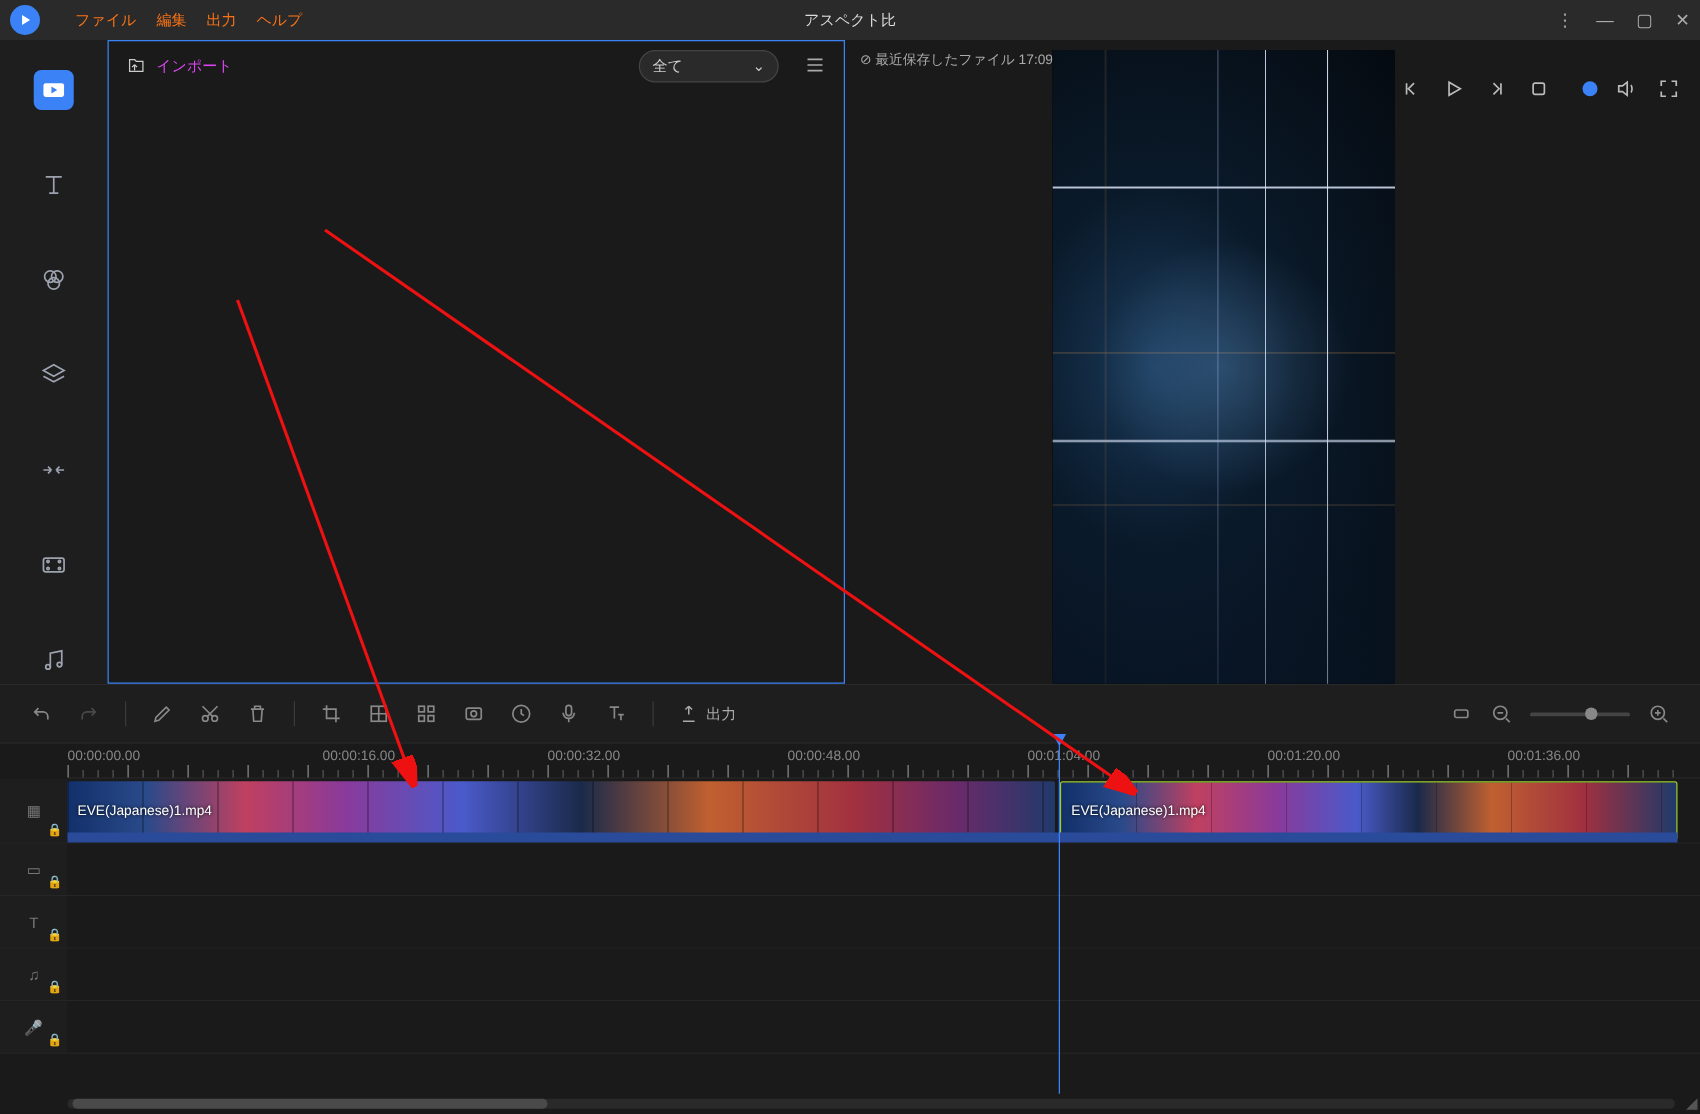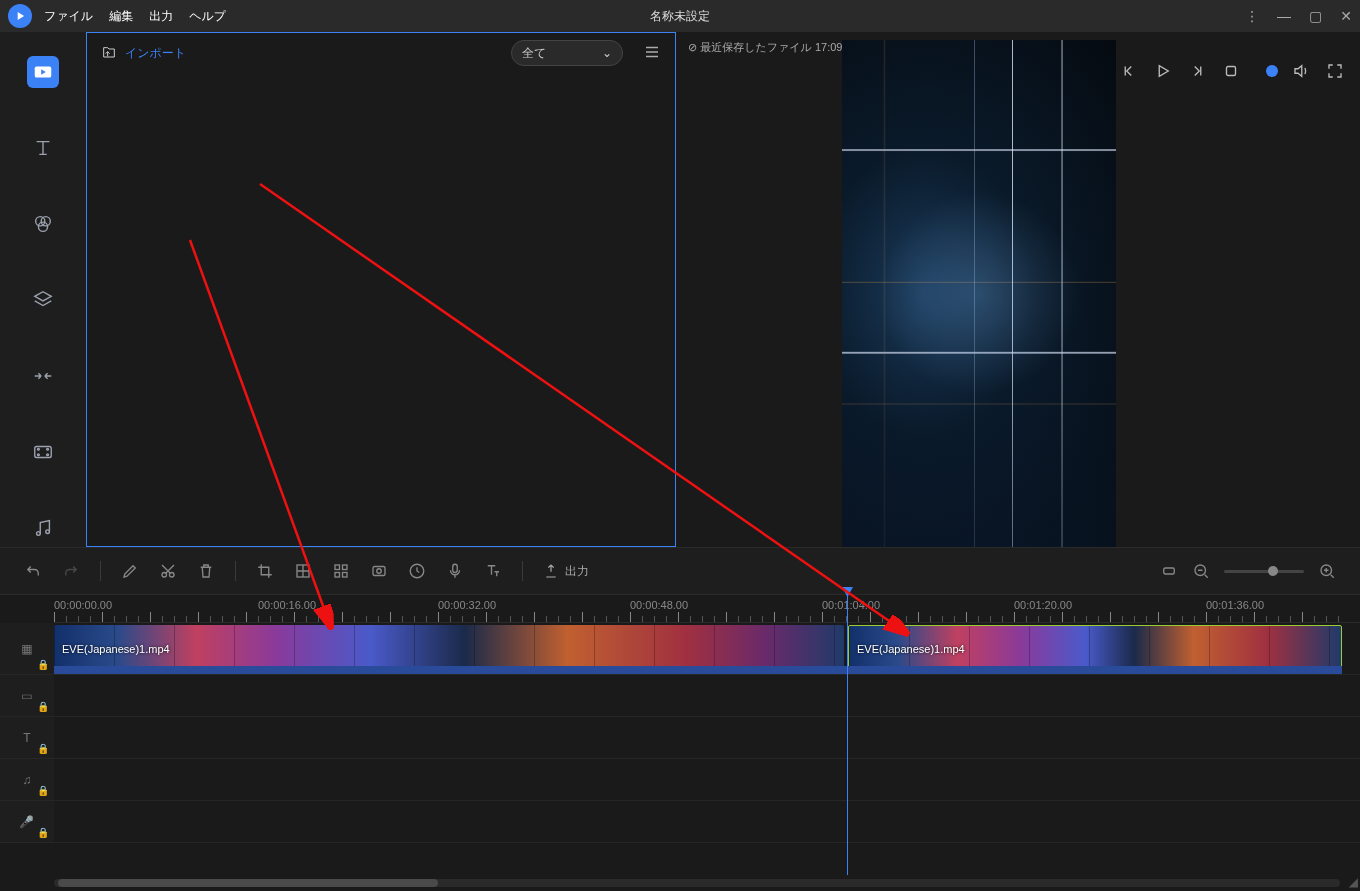--- a/index.html
+++ b/index.html
@@ -1,34 +1,34 @@
 <!DOCTYPE html>
 <html><head>
 <meta charset="utf-8">
 <style>
 * { margin: 0; padding: 0; box-sizing: border-box; user-select: none; }
 body { width: 1360px; height: 891px; background: #1a1a1a; font-family: -apple-system, "Segoe UI", sans-serif; color: #ccc; font-size: 12px; overflow: hidden; position: relative; }
 .titlebar { height: 32px; background: #2a2a2a; display: flex; align-items: center; padding: 0 8px; }
 .logo { width: 24px; height: 24px; background: #3b82f6; border-radius: 50%; display: flex; align-items: center; justify-content: center; margin-right: 12px; }
 .logo svg { width: 14px; height: 14px; }
-.menu { display: flex; gap: 16px; color: #ffffff; }
+.menu { display: flex; gap: 16px; color: #f97316; margin-left: 16px; }
 .menu span { cursor: pointer; }
 .title { position: absolute; left: 50%; transform: translateX(-50%); color: #ddd; }
 .winctl { margin-left: auto; display: flex; gap: 18px; align-items: center; color: #aaa; }
 .winctl span { cursor: pointer; font-size: 14px; }
 
 .upper { height: 515px; display: flex; background: #1a1a1a; }
 .sidebar { width: 86px; background: #1e1e1e; display: flex; flex-direction: column; align-items: center; padding-top: 24px; gap: 44px; }
 .side-icon { width: 32px; height: 32px; display: flex; align-items: center; justify-content: center; cursor: pointer; color: #9ca3af; }
 .side-icon.active { background: #3b82f6; border-radius: 6px; color: #fff; padding: 4px; }
 .side-icon svg { width: 22px; height: 22px; }
 
 .media-panel { flex: 0 0 590px; border: 1px solid #3b82f6; background: #1a1a1a; position: relative; }
 .media-head { height: 40px; display: flex; align-items: center; padding: 0 14px; gap: 10px; }
-.import-btn { display: flex; align-items: center; gap: 8px; color: #3b82f6; cursor: pointer; }
+.import-btn { display: flex; align-items: center; gap: 8px; color: #d946ef; cursor: pointer; }
 .filter-dd { margin-left: auto; width: 112px; height: 26px; background: #2a2a2a; border: 1px solid #444; border-radius: 13px; display: flex; align-items: center; padding: 0 10px; justify-content: space-between; cursor: pointer; }
 .viewmode { margin-left: 10px; cursor: pointer; color: #aaa; }
 .media-grid { padding: 4px 14px; }
 .media-item { width: 84px; display: flex; flex-direction: column; align-items: center; gap: 6px; cursor: pointer; }
 .thumb { width: 80px; height: 52px; border: 1px solid #333; position: relative; background: linear-gradient(90deg,#0a1a2a,#2a1a3a,#3a1a2a); overflow:hidden; }
 .thumb::after{content:'';position:absolute;inset:0;background:repeating-linear-gradient(90deg,rgba(200,120,80,.3) 0 2px,transparent 2px 8px),repeating-linear-gradient(0deg,rgba(100,150,200,.2) 0 1px,transparent 1px 6px);}
 .thumb .add { position: absolute; top: 2px; right: 2px; width: 14px; height: 14px; background: #333; border:1px solid #666; border-radius:2px; color:#ccc; font-size:10px; display:flex;align-items:center;justify-content:center; }
 .media-label { color: #ccc; font-size: 11px; white-space: nowrap; overflow: hidden; text-overflow: ellipsis; width: 100%; text-align: center; }
 
 .preview { flex: 1; background: #1a1a1a; padding: 8px 12px 0; display: flex; flex-direction: row; }
@@ -104,21 +104,21 @@
     <svg viewBox="0 0 24 24" fill="#fff">
         <path d="M8 5v14l11-7z"></path>
       </svg>
   </div>
   <div class="menu">
     <span>ファイル</span>
     <span>編集</span>
     <span>出力</span>
     <span>ヘルプ</span>
   </div>
-  <div class="title">名称未設定</div>
+  <div class="title">アスペクト比</div>
   <div class="winctl">
     <span>⋮</span>
     <span>—</span>
     <span>▢</span>
     <span>✕</span>
   </div>
 </div>
 
 <div class="upper">
 

